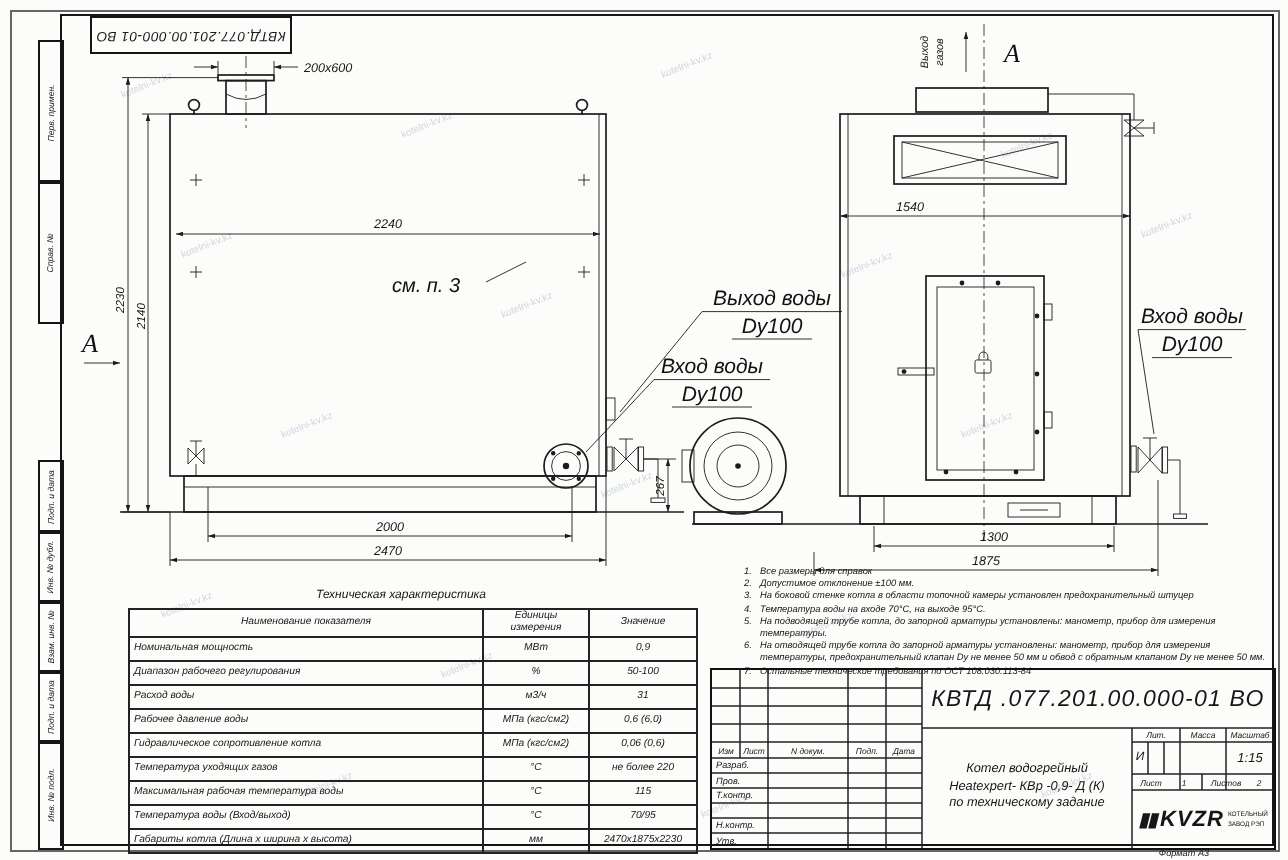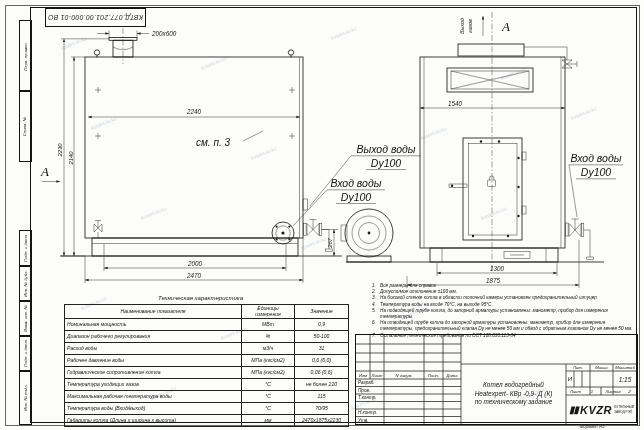--- a/index.html
+++ b/index.html
@@ -428,20 +428,21 @@
         <line x1="210" y1="52" x2="281" y2="52"></line>
         <line x1="210" y1="60" x2="281" y2="60"></line>
         <line x1="218" y1="36" x2="218" y2="52"></line>
         <line x1="226" y1="36" x2="226" y2="52"></line>
         <line x1="234" y1="29" x2="234" y2="60"></line>
         <line x1="257" y1="29" x2="257" y2="60"></line>
         <line x1="245" y1="52" x2="245" y2="60"></line>
       </g>
     </svg>
 
+    <div class="txt docnum" style="left:105px;top:0;width:176px;height:29px">КВТД .077.201.00.000-01  ВО</div>
 
     <div class="txt prod" style="left:105px;top:29px;width:105px;height:60px">
       <div>Котел водогрейный</div>
       <div>Heatexpert- КВр -0,9- Д (К)</div>
       <div>по техническому задание</div>
     </div>
 
     <div class="txt hdr" style="left:0;top:36px;width:14px;height:8px">Изм</div>
     <div class="txt hdr" style="left:14px;top:36px;width:14px;height:8px">Лист</div>
     <div class="txt hdr" style="left:28px;top:36px;width:40px;height:8px">N докум.</div>

